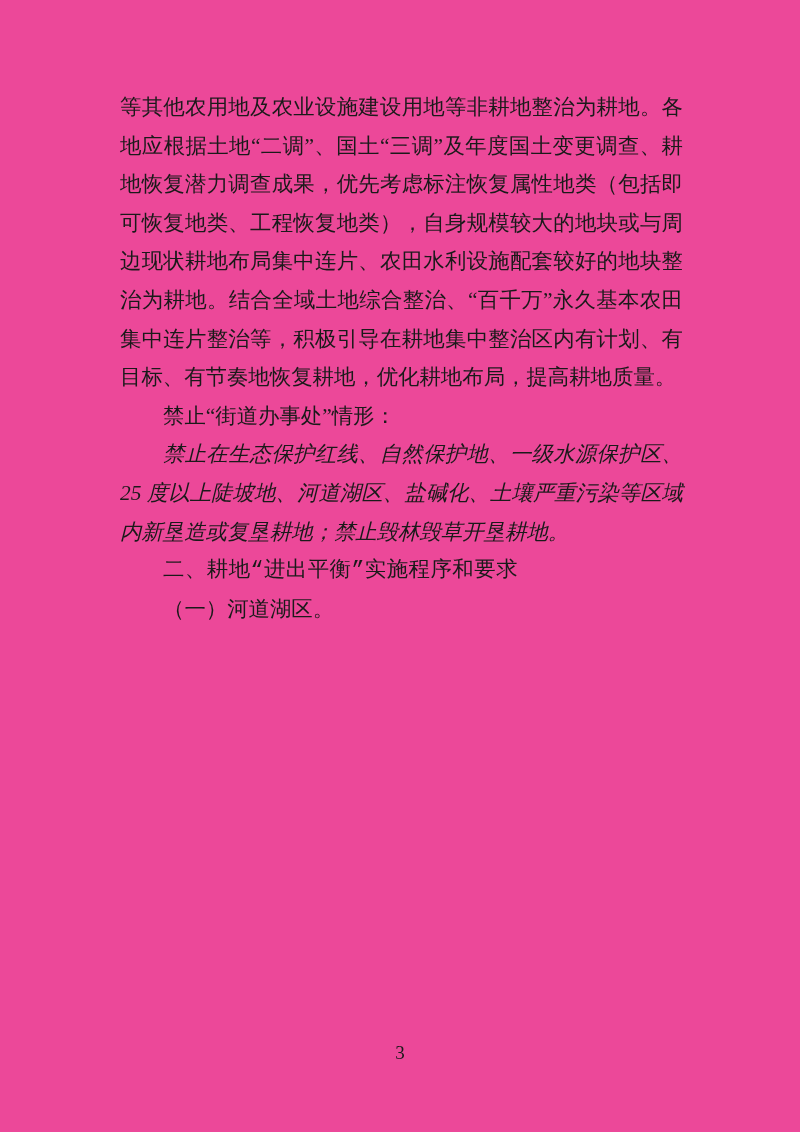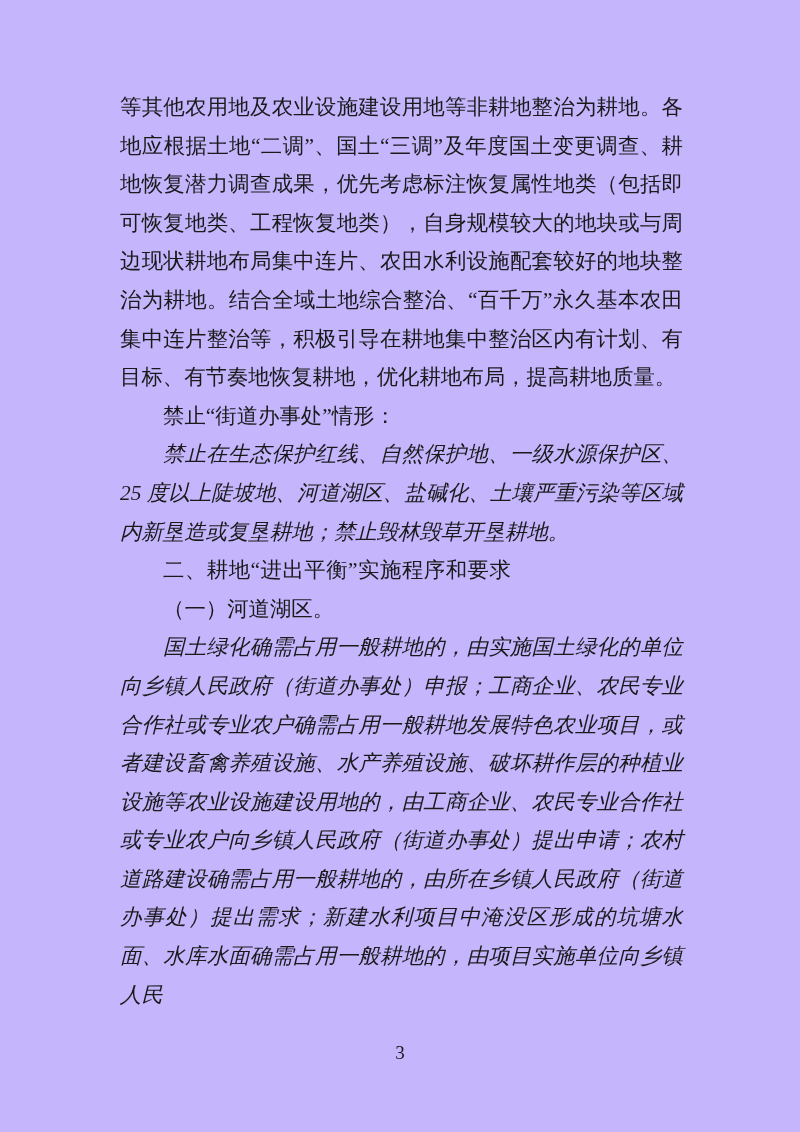--- a/index.html
+++ b/index.html
@@ -5,21 +5,21 @@
   * { box-sizing: border-box; }
   html, body {
     margin: 0;
     padding: 0;
     background: #ffffff;
   }
   .page {
     position: relative;
     width: 800px;
     height: 1132px;
-    background: #c4b5fd;
+    background: #ec4899;
     overflow: hidden;
     font-family: "Liberation Serif", "DejaVu Serif", serif;
     color: #1a1a1a;
   }
   .content {
     position: absolute;
     left: 120px;
     top: 88px;
     width: 563px;
   }
@@ -35,21 +35,21 @@
     text-justify: inter-character;
     word-break: break-all;
   }
   .indent { text-indent: 43px; font-style: italic; }
   .no-indent { text-indent: 0; }
   .heading-bold {
     font-weight: bold;
     text-indent: 43px;
   }
   .heading-section {
-    font-family: Liberation Serif, serif;
+    font-family: Liberation Mono, monospace;
     font-weight: bold;
     font-size: 22px;
     text-indent: 43px;
     letter-spacing: 0.5px;
   }
   .heading-sub {
     font-weight: bold;
     font-size: 22px;
     text-indent: 43px;
   }
@@ -67,16 +67,15 @@
 </head>
 <body>
 
 <div class="page">
   <div class="content">
     <p class="body-par no-indent">等其他农用地及农业设施建设用地等非耕地整治为耕地。各地应根据土地“二调”、国土“三调”及年度国土变更调查、耕地恢复潜力调查成果，优先考虑标注恢复属性地类（包括即可恢复地类、工程恢复地类），自身规模较大的地块或与周边现状耕地布局集中连片、农田水利设施配套较好的地块整治为耕地。结合全域土地综合整治、“百千万”永久基本农田集中连片整治等，积极引导在耕地集中整治区内有计划、有目标、有节奏地恢复耕地，优化耕地布局，提高耕地质量。</p>
     <p class="heading-bold">禁止“街道办事处”情形：</p>
     <p class="body-par indent">禁止在生态保护红线、自然保护地、一级水源保护区、25 度以上陡坡地、河道湖区、盐碱化、土壤严重污染等区域内新垦造或复垦耕地；禁止毁林毁草开垦耕地。</p>
     <h2 class="heading-section">二、耕地“进出平衡”实施程序和要求</h2>
     <h3 class="heading-sub">（一）河道湖区。</h3>
-    <p class="body-par indent">国土绿化确需占用一般耕地的，由实施国土绿化的单位向乡镇人民政府（街道办事处）申报；工商企业、农民专业合作社或专业农户确需占用一般耕地发展特色农业项目，或者建设畜禽养殖设施、水产养殖设施、破坏耕作层的种植业设施等农业设施建设用地的，由工商企业、农民专业合作社或专业农户向乡镇人民政府（街道办事处）提出申请；农村道路建设确需占用一般耕地的，由所在乡镇人民政府（街道办事处）提出需求；新建水利项目中淹没区形成的坑塘水面、水库水面确需占用一般耕地的，由项目实施单位向乡镇人民</p>
   </div>
   <div class="page-number">3</div>
 </div>
 
 </body></html>

